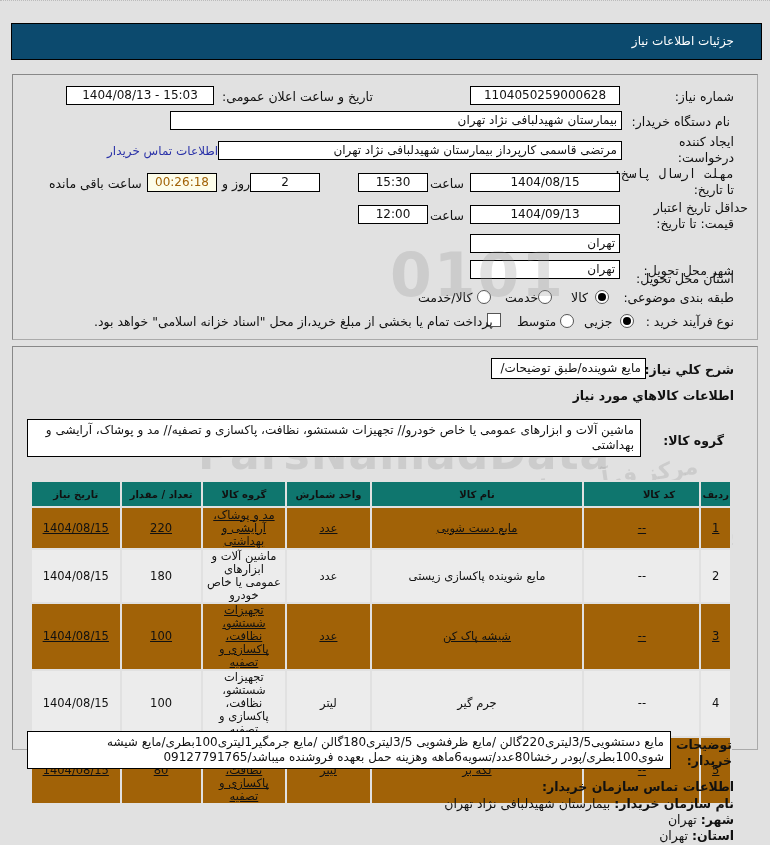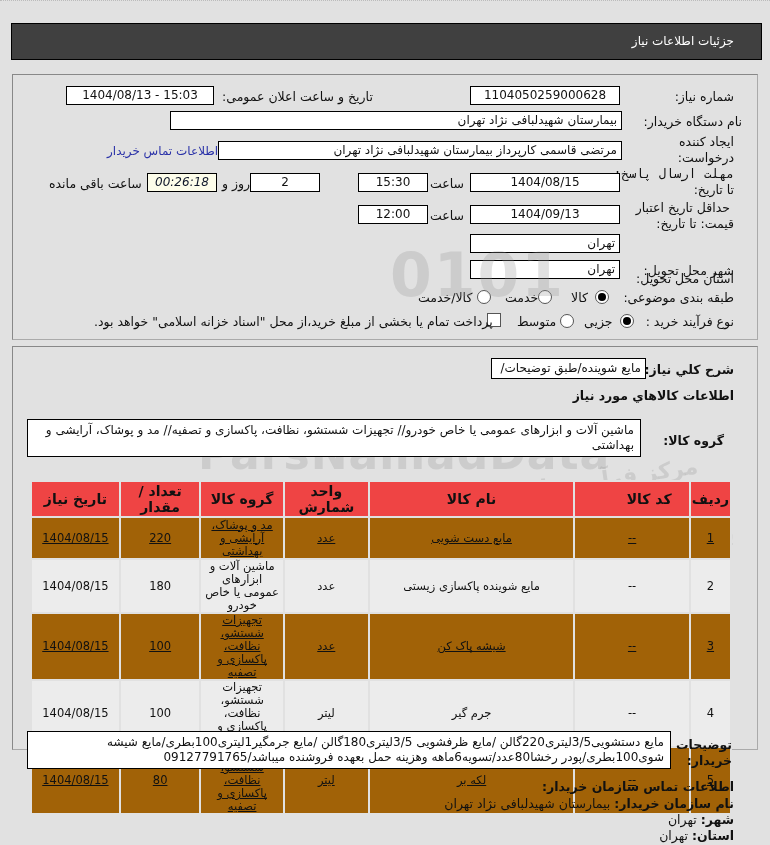--- a/index.html
+++ b/index.html
@@ -6,21 +6,21 @@
   body {
     width:770px; height:845px; overflow:hidden;
     background:#e1e1e1;
     font-family:"DejaVu Sans", sans-serif;
     font-size:12px; color:#111;
     position:relative;
   }
   .topline { position:absolute; left:0; right:0; top:0; height:2px; border-top:1px dotted #bbb; }
   .header {
     position:absolute; left:11px; top:23px; width:496px; width:749px; height:35px;
-    background:#404040; border:1px solid #000;
+    background:#0c4a6e; border:1px solid #000;
     direction:rtl;
   }
   .header span { position:absolute; right:27px; top:10px; color:#fff; font-size:12px; }
 
   .panel1 {
     position:absolute; left:12px; top:74px; width:744px; height:264px;
     border:1px solid #888; border-right-color:#aaa; border-bottom-color:#aaa;
   }
   .panel2 {
     position:absolute; left:12px; top:346px; width:744px; height:402px;
@@ -47,21 +47,21 @@
     position:absolute; width:12px; height:12px; border:1px solid #555; background:#fff;
   }
   .bold { font-weight:bold; }
 
   table.items {
     position:absolute; left:30px; top:480px; width:702px;
     border-collapse:separate; border-spacing:2px; direction:rtl;
     background:#e1e1e1; font-size:11.5px;
   }
   table.items th {
-    background:#ef4444; height:22px; font-weight:bold; font-size:14px;
+    background:#0f766e; height:22px; font-weight:bold; font-size:10px;
   }
   table.items td { text-align:center; height:40px; padding:0 2px; line-height:13px; }
   table.items tr.odd td { background:#a16207;text-decoration:underline; }
   table.items tr.even td { background:#ececec; }
 
   .watermark { position:absolute; pointer-events:none; color:rgba(150,150,150,0.28); font-weight:bold; }
 </style>
 </head>
 <body>
 
@@ -72,39 +72,39 @@
 </div>
 
 <div class="panel1"></div>
 
 <div class="abs lbl" style="right:36px; top:89px;">شماره نیاز:</div>
 <div class="box c" style="left:470px; top:86px; width:148px;">1104050259000628</div>
 
 <div class="abs lbl" style="left:222px; top:89px;">تاریخ و ساعت اعلان عمومی:</div>
 <div class="box c" style="left:66px; top:86px; width:146px;">1404/08/13 - 15:03</div>
 
-<div class="abs lbl" style="right:28px; top:114px;margin-left:44px;">نام دستگاه خریدار:</div>
+<div class="abs lbl" style="right:40px; top:114px;margin-left:44px;">نام دستگاه خریدار:</div>
 <div class="box r" style="left:170px; top:111px; width:446px;">بیمارستان شهیدلبافی نژاد تهران</div>
 
 <div class="abs lbl" style="right:36px; top:134px;">ایجاد کننده</div>
 <div class="abs lbl" style="right:36px; top:150px;">درخواست:</div>
 <div class="box r" style="left:218px; top:141px; width:398px;">مرتضی  قاسمی کارپرداز بیمارستان شهیدلبافی نژاد تهران</div>
 <div class="abs link" style="left:107px; top:144px;">اطلاعات تماس خریدار</div>
 
 <div class="abs lbl" style="right:36px; top:166px;font-family:Liberation Mono, monospace;">مهلت ارسال پاسخ:</div>
 <div class="abs lbl" style="right:36px; top:182px;">تا تاریخ:</div>
 <div class="box c" style="left:470px; top:173px; width:148px;">1404/08/15</div>
 <div class="abs lbl" style="left:430px; top:176px;">ساعت</div>
 <div class="box c" style="left:358px; top:173px; width:68px;">15:30</div>
 <div class="box c" style="left:250px; top:173px; width:68px;">2</div>
 <div class="abs lbl" style="left:222px; top:176px;">روز و</div>
-<div class="box c" style="left:147px; top:173px; width:68px; background:#fdfdea; color:#0f172a;font-style:italic;">00:26:18</div>
+<div class="box c" style="left:147px; top:173px; width:68px; background:#fdfdea; color:#a16207;">00:26:18</div>
 <div class="abs lbl" style="left:49px; top:176px;">ساعت باقی مانده</div>
 
-<div class="abs lbl" style="right:40px; top:200px;">حداقل تاریخ اعتبار</div>
+<div class="abs lbl" style="right:22px; top:200px;">حداقل تاریخ اعتبار</div>
 <div class="abs lbl" style="right:36px; top:216px;">قیمت: تا تاریخ:</div>
 <div class="box c" style="left:470px; top:205px; width:148px;">1404/09/13</div>
 <div class="abs lbl" style="left:430px; top:208px;">ساعت</div>
 <div class="box c" style="left:358px; top:205px; width:68px;">12:00</div>
 
 <div class="abs lbl" style="right:36px; top:237px;margin-top:34px;">استان محل تحویل:</div>
 <div class="box r" style="left:470px; top:234px; width:144px;">تهران</div>
 
 <div class="abs lbl" style="right:36px; top:263px;">شهر محل تحویل:</div>
 <div class="box r" style="left:470px; top:260px; width:144px;">تهران</div>

